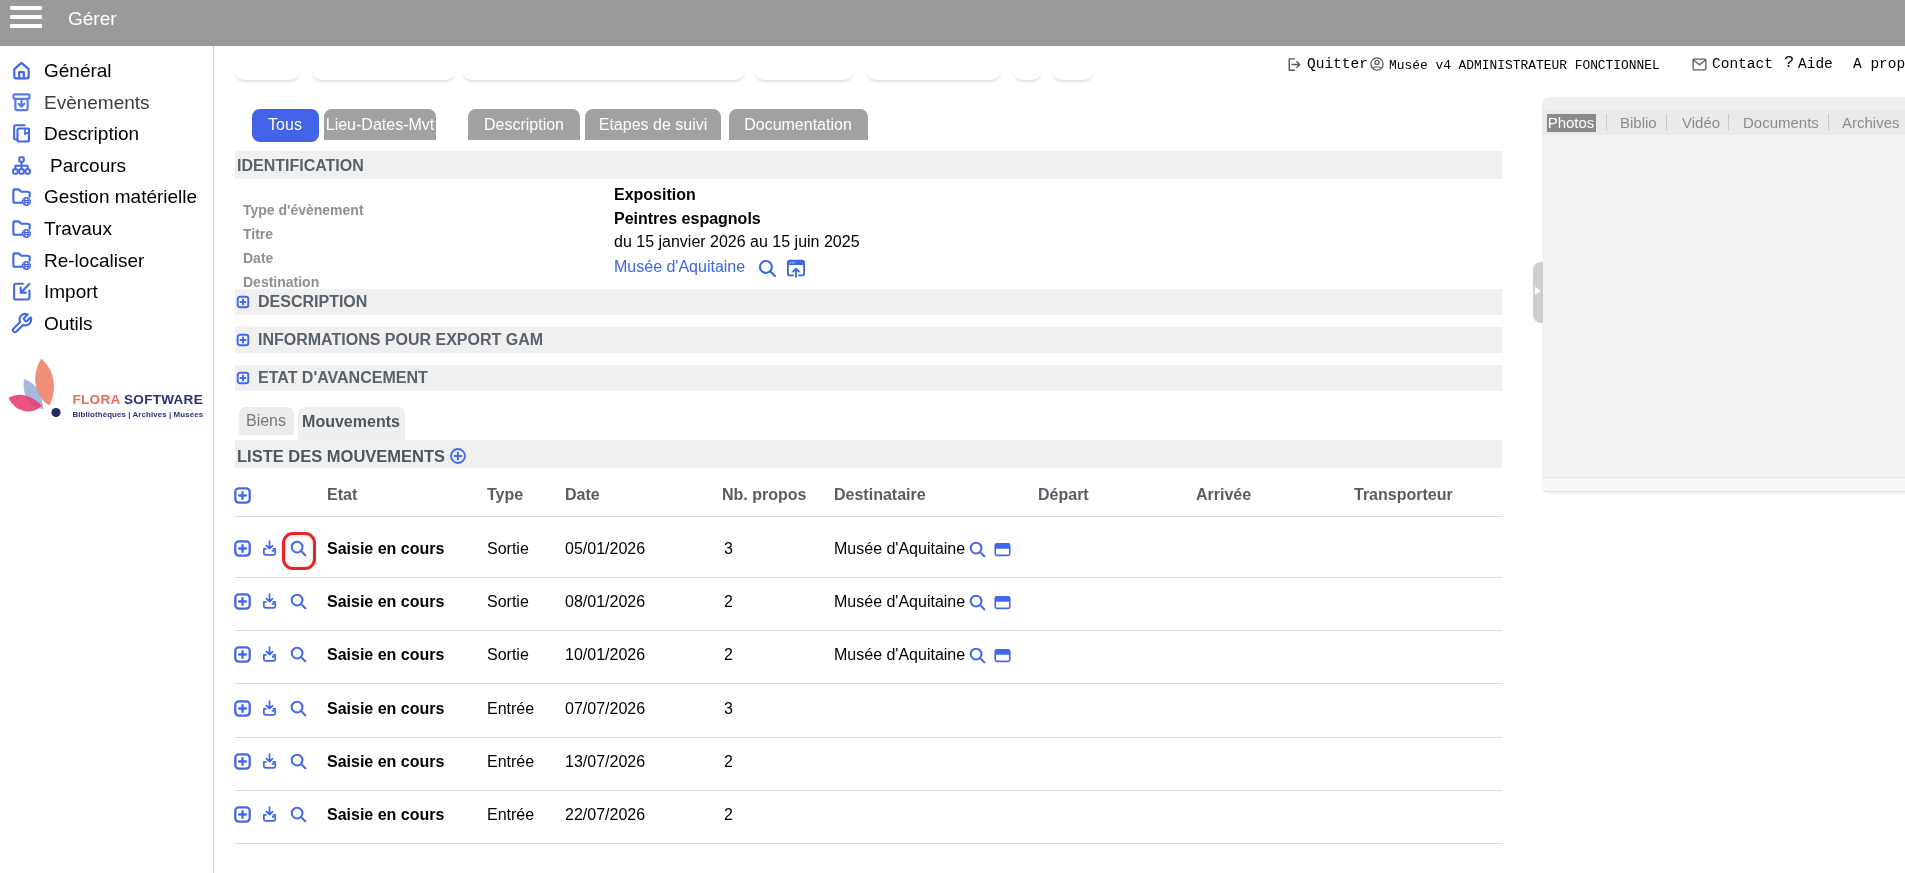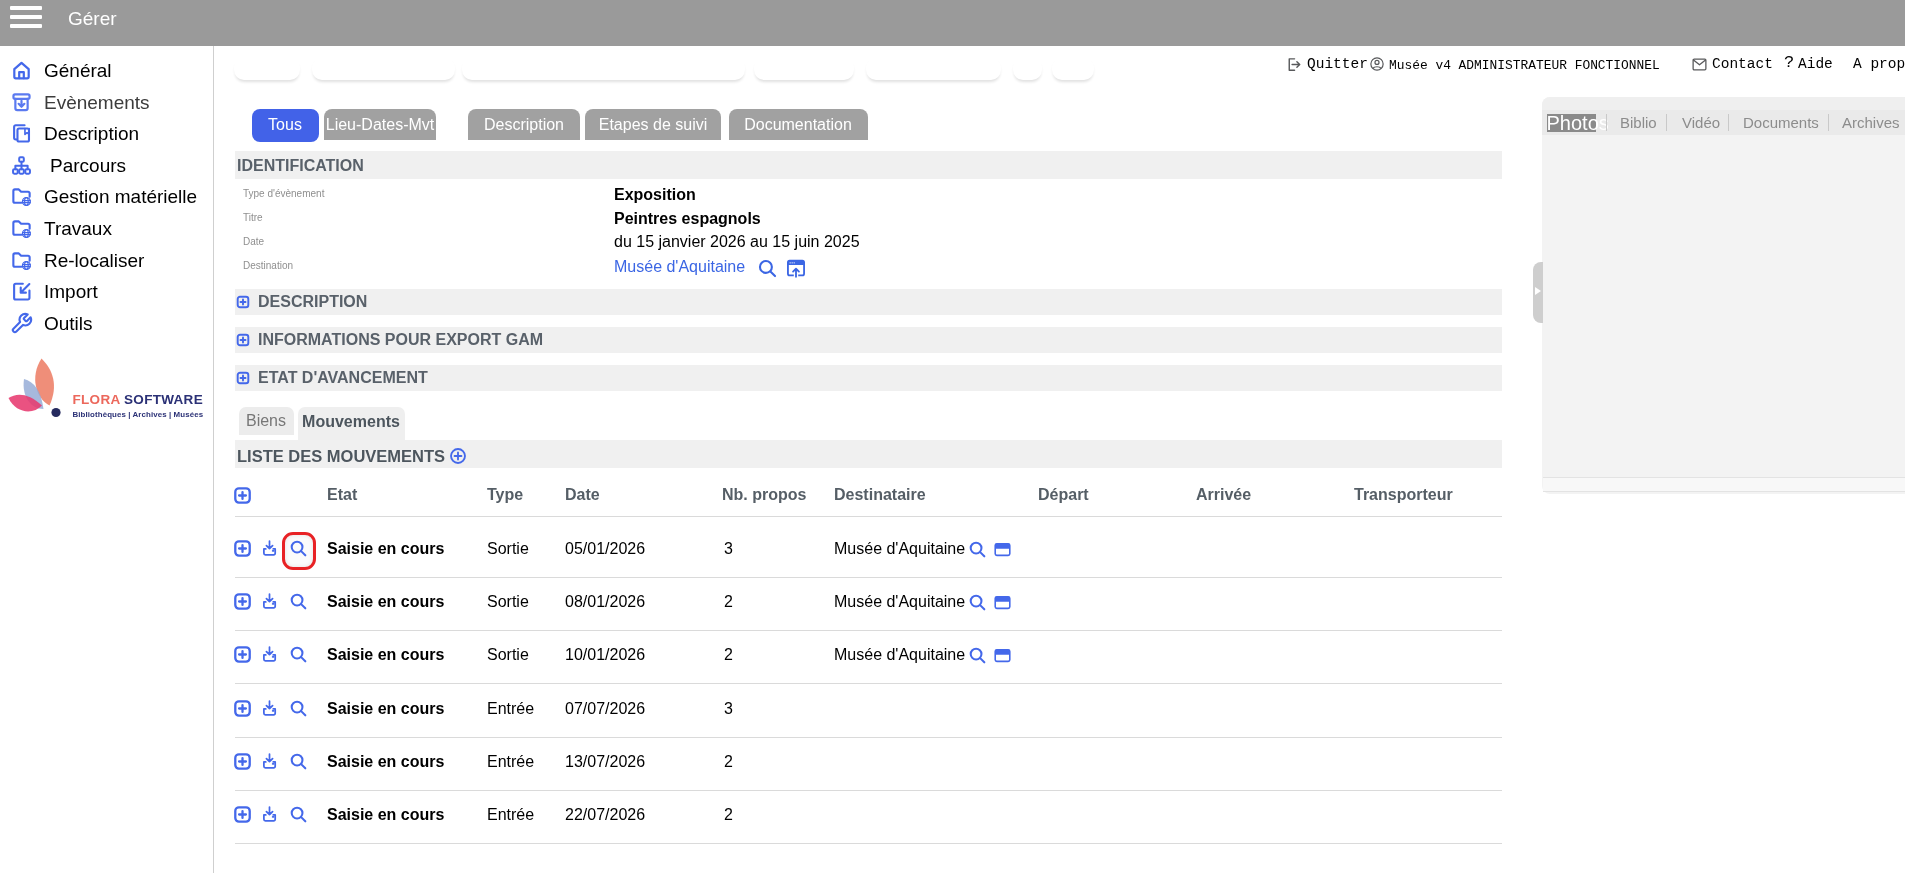--- a/index.html
+++ b/index.html
@@ -22,21 +22,21 @@
   
   .tbsh { position:absolute; top:57px; height:23px; background:#fff; border-radius:10px;
           box-shadow:0 3px 3px -1px rgba(0,0,0,0.12); }
   
   .tab { position:absolute; top:109px; height:31px; background:#a1a1a1; color:#fff;
          font-size:16px; text-align:center; line-height:31px; border-radius:8px 8px 0 0; }
   .tabactive { background:#4262e8; border-radius:8px; height:33px; }
   
   .secbar { position:absolute; left:235px; width:1267px; background:#f0f0f0; }
   .sectxt { font-weight:bold; color:#59616a; font-size:16px; }
-  .lbl { position:absolute; left:243px; font-size:10px; font-weight:normal; color:#8f8f8f; line-height:16px; }
+  .lbl { position:absolute; left:243px; font-size:14px; font-weight:bold; color:#8f8f8f; line-height:16px;margin-top:16px; }
   .val { position:absolute; left:614px; font-size:16px; color:#000; line-height:18px; }
   .b { font-weight:bold; }
   .link { color:#3b66e4; }
   
   .sep { position:absolute; left:235px; width:1267px; height:1px; background:#dadada; }
   .th { position:absolute; font-size:16px; font-weight:bold; color:#555e66; line-height:18px; }
   .td { position:absolute; font-size:16px; color:#000; line-height:19px; }
   .ic19 { position:absolute; width:19px; height:19px; }
   
   #rpanel { position:absolute; left:1542px; top:97px; width:370px; height:397px;
@@ -379,21 +379,21 @@
     <div class="td b" style="left:327px;top:804.5px">Saisie en cours</div>
     <div class="td" style="left:487px;top:804.5px">Entrée</div>
     <div class="td" style="left:565px;top:804.5px">22/07/2026</div>
     <div class="td" style="left:724px;top:804.5px">2</div>
   </div>
 
   <div id="rpanel"></div>
   <div id="rpanelbits">
     <div class="abs" style="left:1542px;top:97px;width:363px;height:13px;background:#efefef;border-radius:8px 0 0 0"></div>
     <div class="abs" style="left:1542px;top:110px;width:363px;height:25px;background:#eaeaea"></div>
-    <div class="abs" style="left:1546.5px;top:113.5px;width:49px;height:18.5px;background:#8a8a8a;color:#fff;font-size:20px;text-align:center;line-height:18.5px">Photos</div>
+    <div class="abs" style="left:1546.5px;top:113.5px;width:49px;height:18.5px;background:#8a8a8a;color:#fff;font-size:15px;text-align:center;line-height:18.5px">Photos</div>
     <div class="ptab" style="left:1620px">Biblio</div>
     <div class="ptab" style="left:1682px">Vidéo</div>
     <div class="ptab" style="left:1743px">Documents</div>
     <div class="ptab" style="left:1842px">Archives</div>
     <div class="psep" style="left:1606px"></div>
     <div class="psep" style="left:1666px"></div>
     <div class="psep" style="left:1728px"></div>
     <div class="psep" style="left:1828px"></div>
     <div class="abs" style="left:1543px;top:477px;width:362px;height:15px;background:#f8f8f8;border-top:1px solid #e3e3e3;border-bottom:1px solid #e3e3e3"></div>
 

